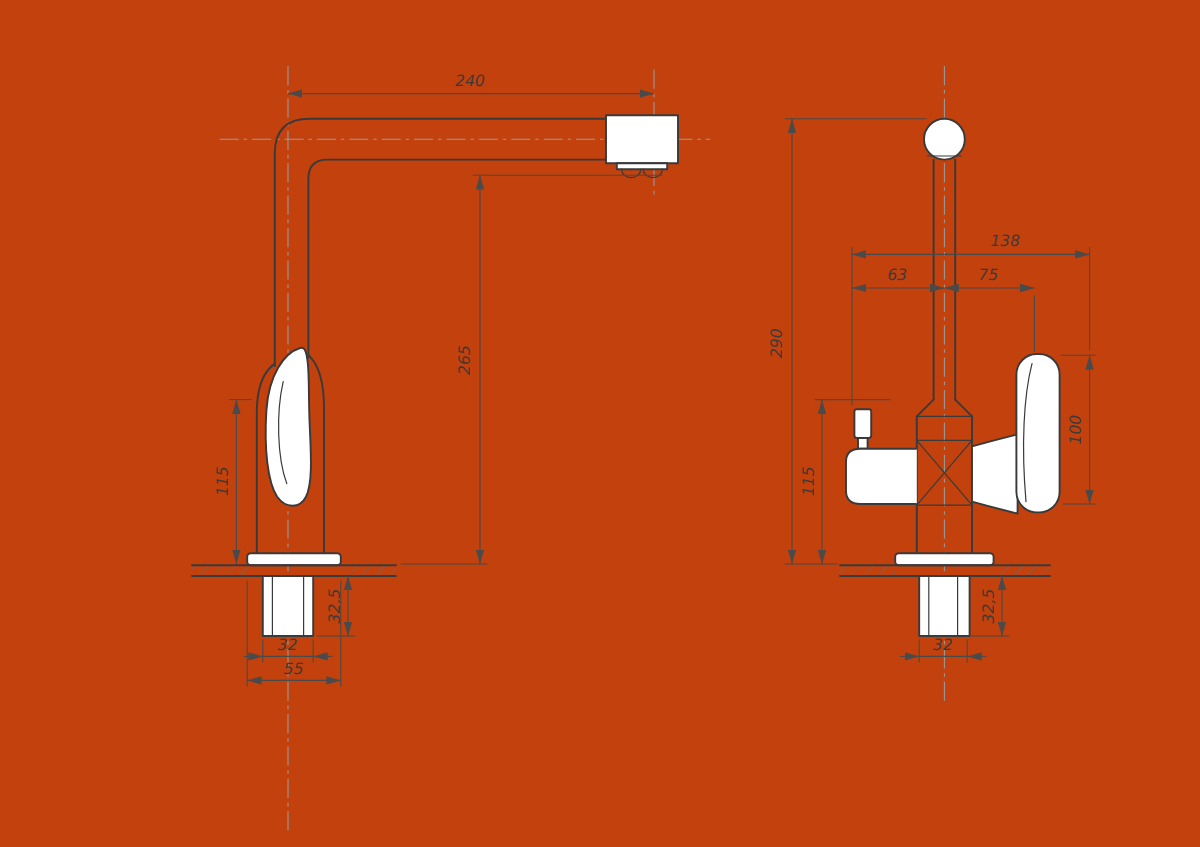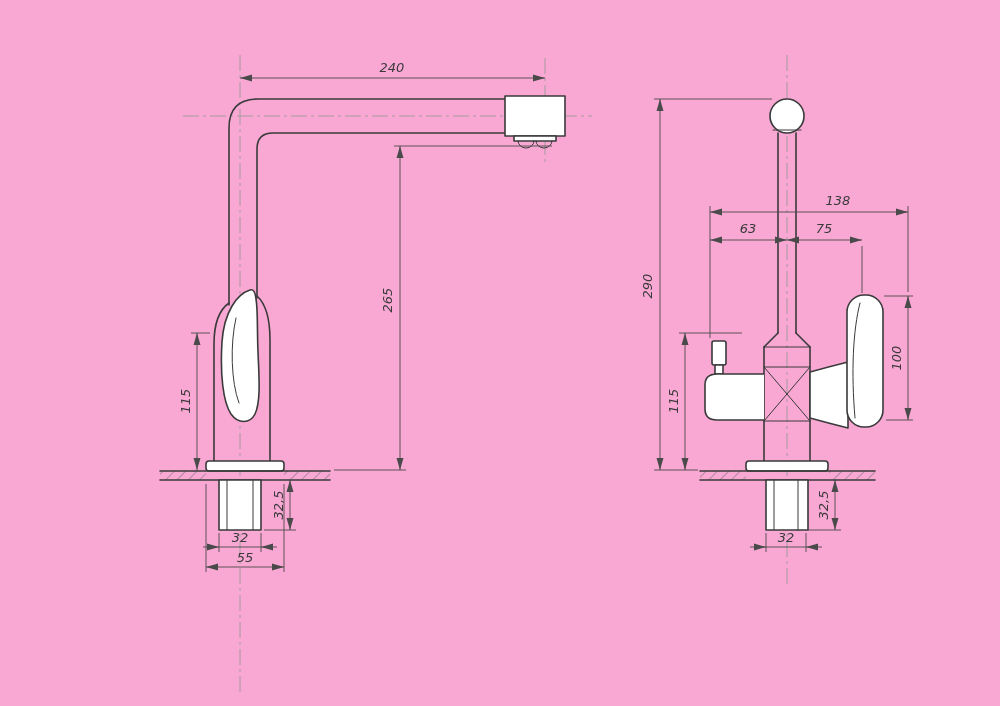--- a/index.html
+++ b/index.html
@@ -1,16 +1,16 @@
 <!DOCTYPE html>
 <html><head>
 <meta charset="utf-8">
 <style>
   html,body{margin:0;padding:0;background:#ffffff;}
-  .page{position:relative;width:1000px;height:706px;background:#f9a8d4;overflow:hidden;
+  .page{position:relative;width:1000px;height:706px;background:#c2410c;overflow:hidden;
         font-family:"DejaVu Sans",sans-serif;text-decoration:underline;}
   
   .ol{fill:none;stroke:#3a3a3a;stroke-width:1.6;stroke-linecap:round;stroke-linejoin:round;}
   .olf{fill:#ffffff;stroke:#3a3a3a;stroke-width:1.6;stroke-linejoin:round;}
   .dl{fill:none;stroke:#3a3a3a;stroke-width:1;stroke-linecap:round;}
   .cl{fill:none;stroke:#9a9a9a;stroke-width:0.9;stroke-dasharray:16 4 3 4;}
   .dim,.ext{fill:none;stroke:#4a4a4a;stroke-width:0.9;}
   .dim-label{font:italic 13px "DejaVu Sans",sans-serif;fill:#3a3a3a;text-anchor:middle;}
 </style>
 </head>

